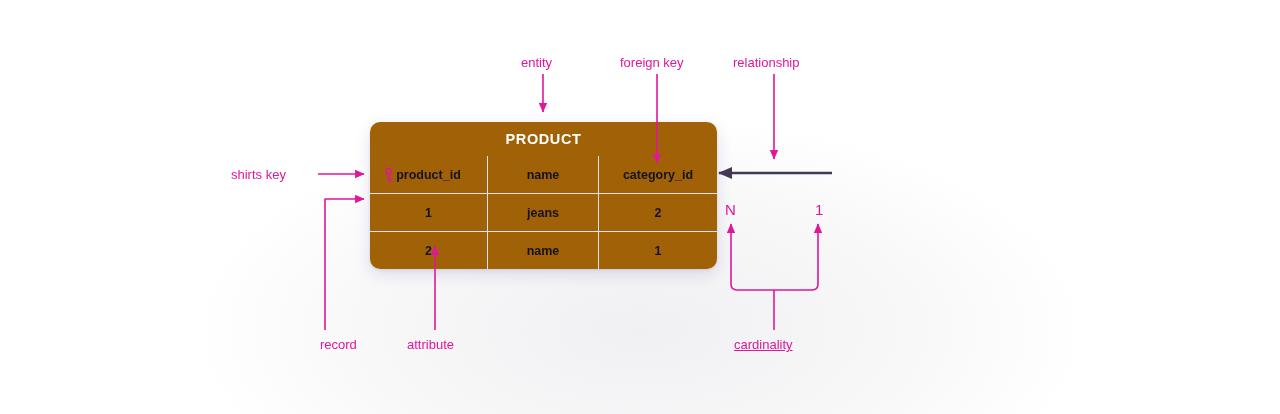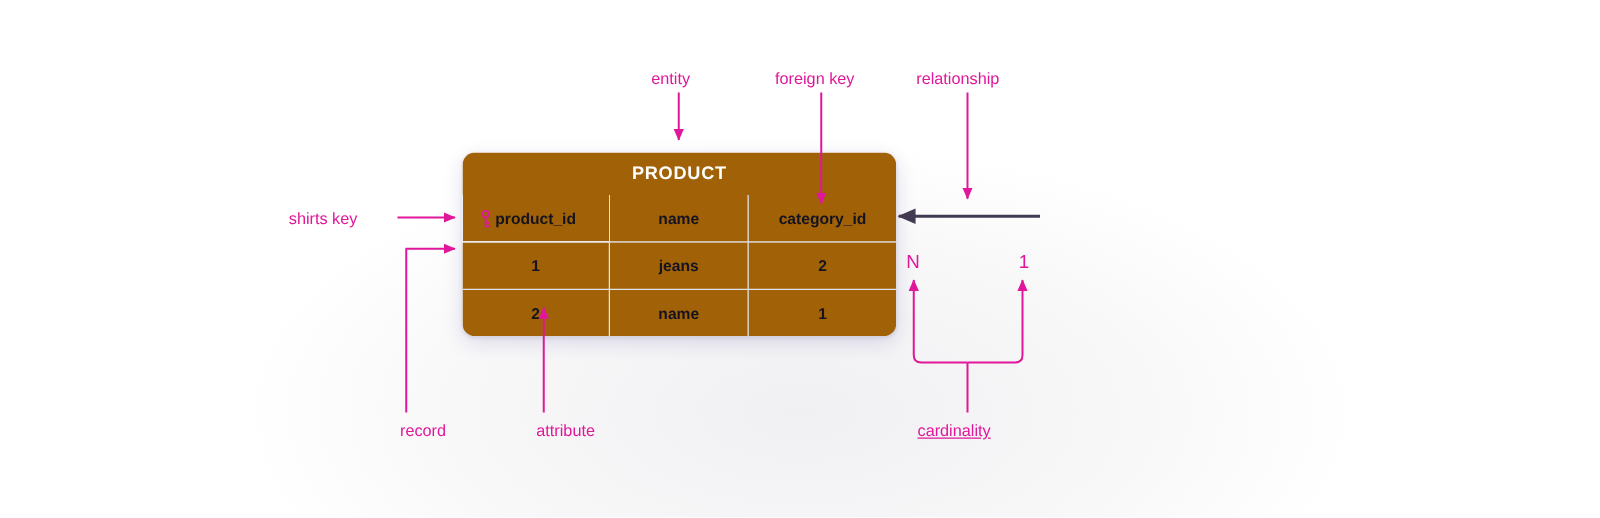--- a/index.html
+++ b/index.html
@@ -138,21 +138,21 @@
   <div class="card-label" style="left:725px; top:201px;">N</div>
   <div class="card-label" style="left:815px; top:201px;">1</div>
 
   <div class="anno" style="left:521px; top:55px;">entity</div>
   <div class="anno" style="left:620px; top:55px;">foreign key</div>
   <div class="anno" style="left:733px; top:55px;">relationship</div>
 
   <div class="anno" style="left:231px; top:167px;">shirts key</div>
 
   <div class="anno" style="left:320px; top:337px;">record</div>
-  <div class="anno" style="left:429px; top:337px;">attribute</div>
+  <div class="anno" style="left:407px; top:337px;">attribute</div>
   <div class="anno" style="left:734px; top:337px;text-decoration:underline;">cardinality</div>
 
   <svg id="annotations" viewBox="0 0 1280 414">
     <defs>
       <marker id="ah-pink" markerWidth="7" markerHeight="7" refX="5.6" refY="3" orient="auto">
         <path d="M0,0.4 L6,3 L0,5.6 z" fill="#e0179a"></path>
       </marker>
       <marker id="ah-dark" markerWidth="7" markerHeight="7" refX="5.6" refY="3" orient="auto">
         <path d="M0,0.4 L6,3 L0,5.6 z" fill="#413a52"></path>
       </marker>

